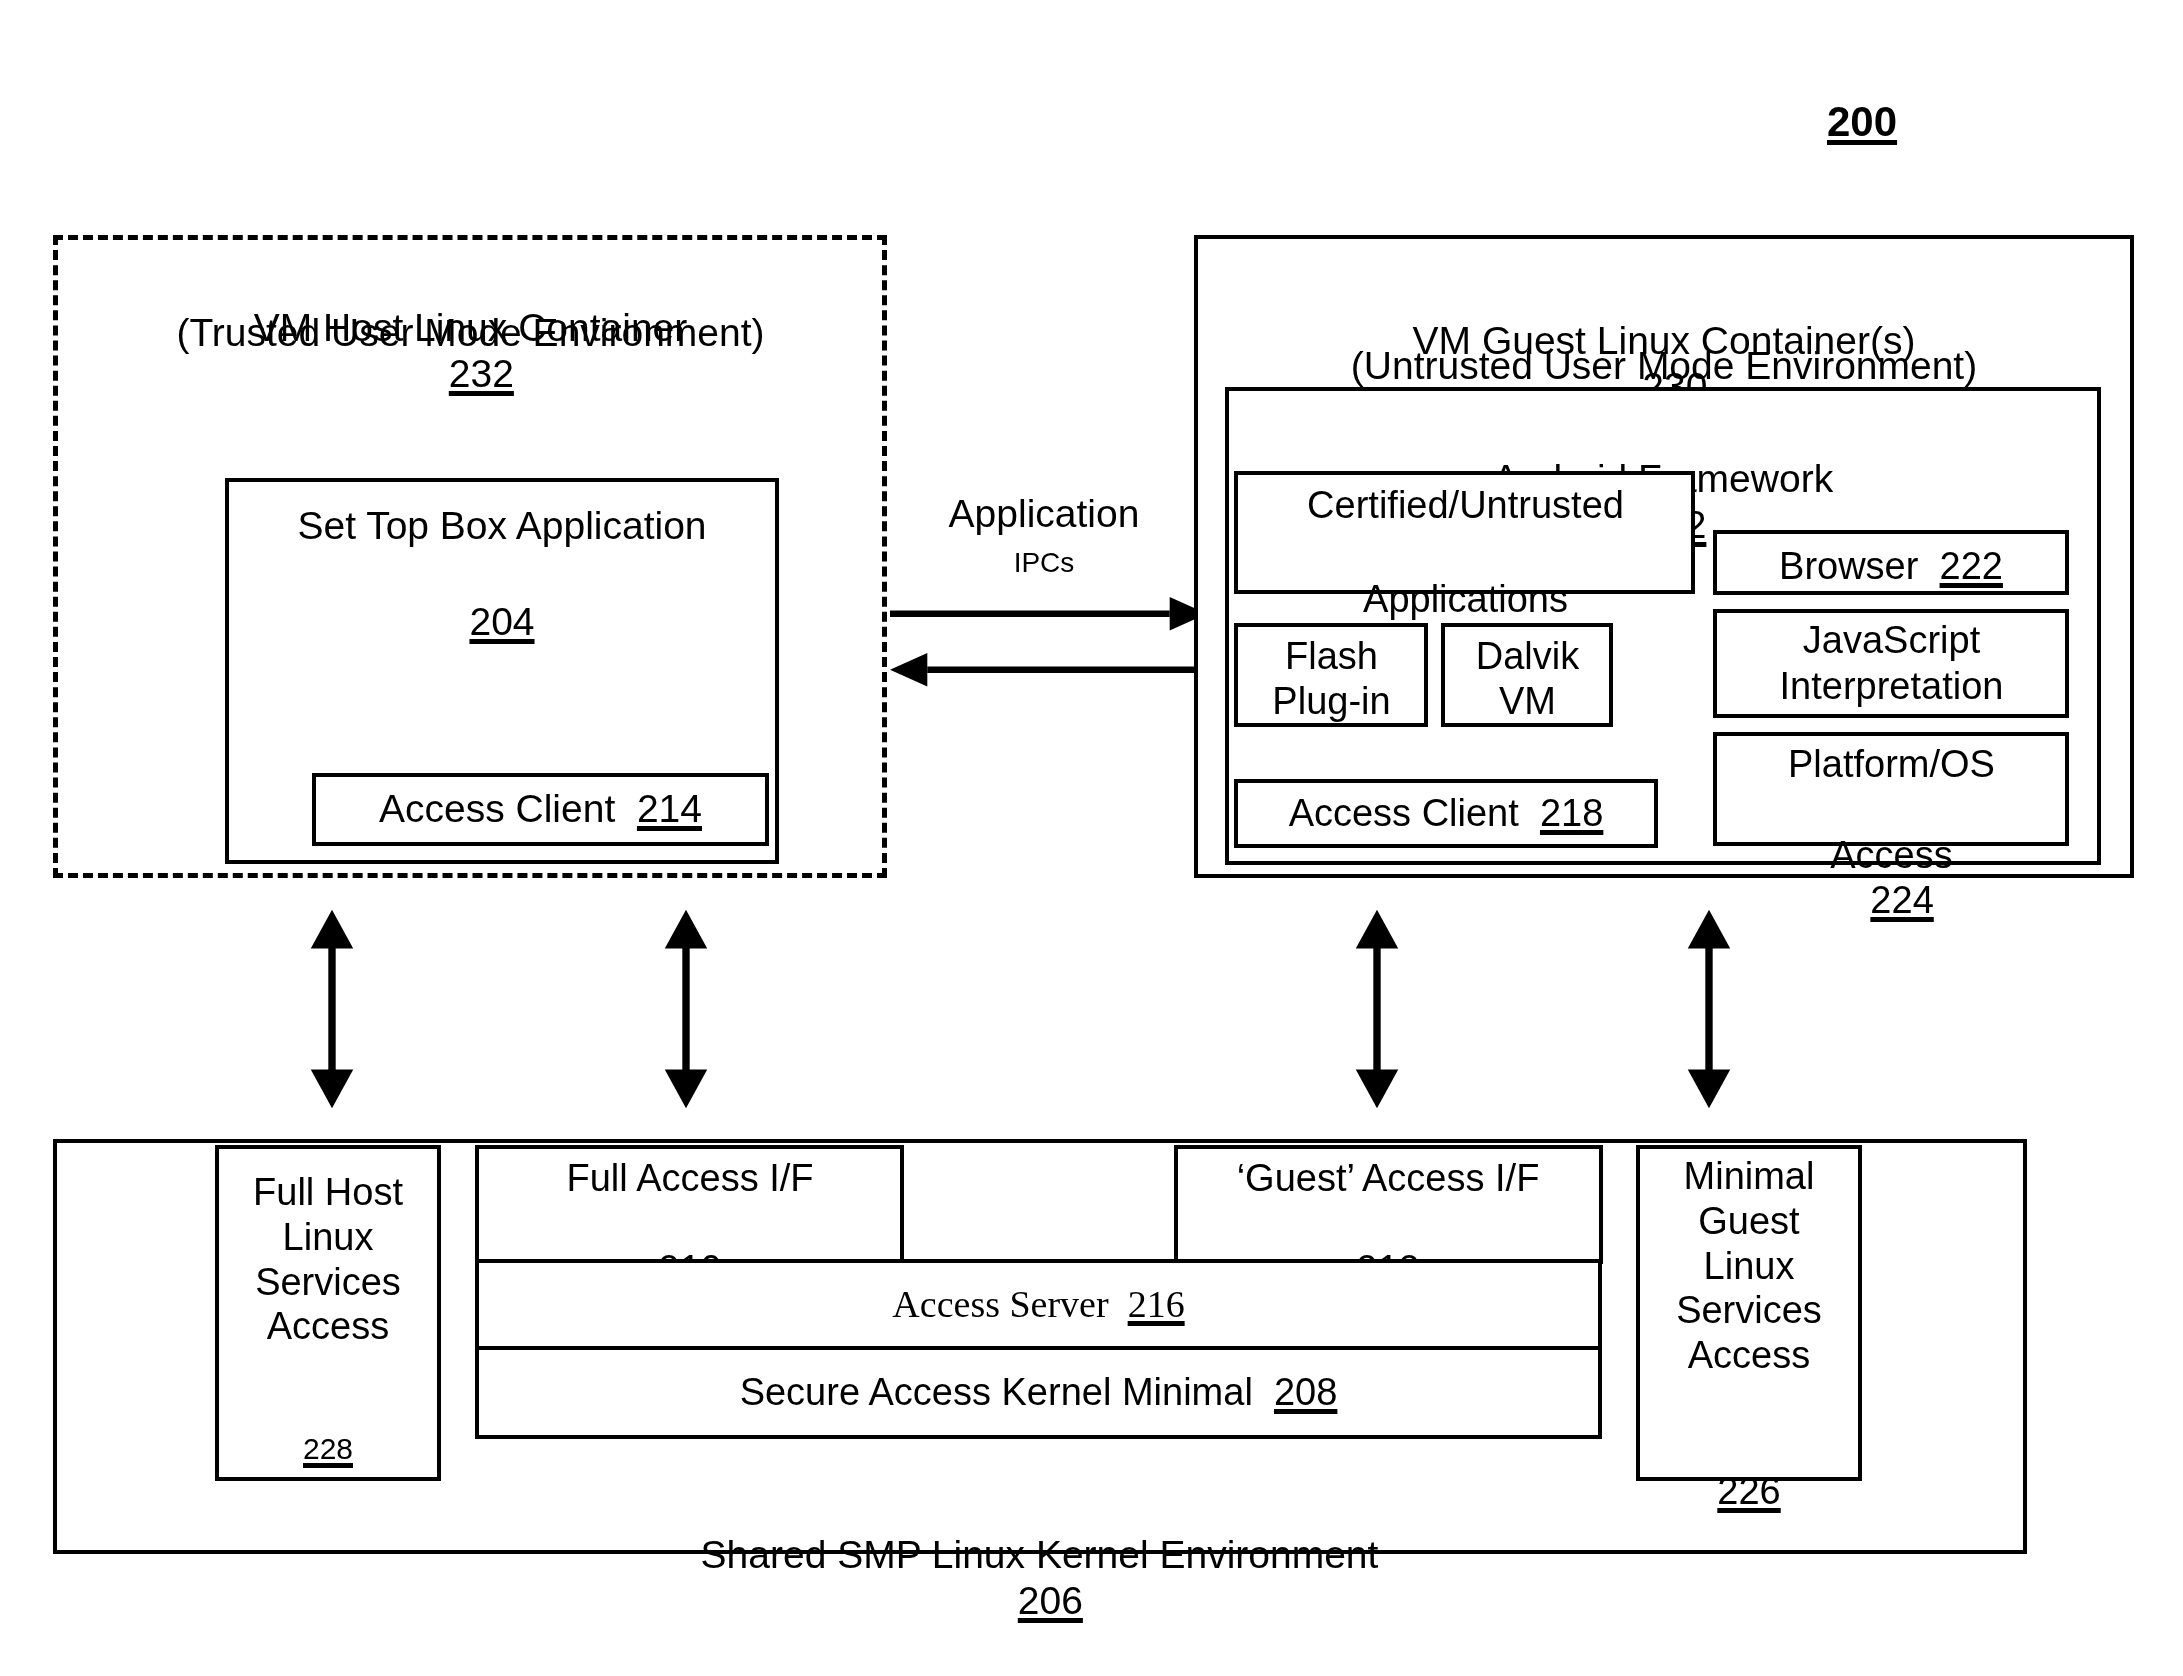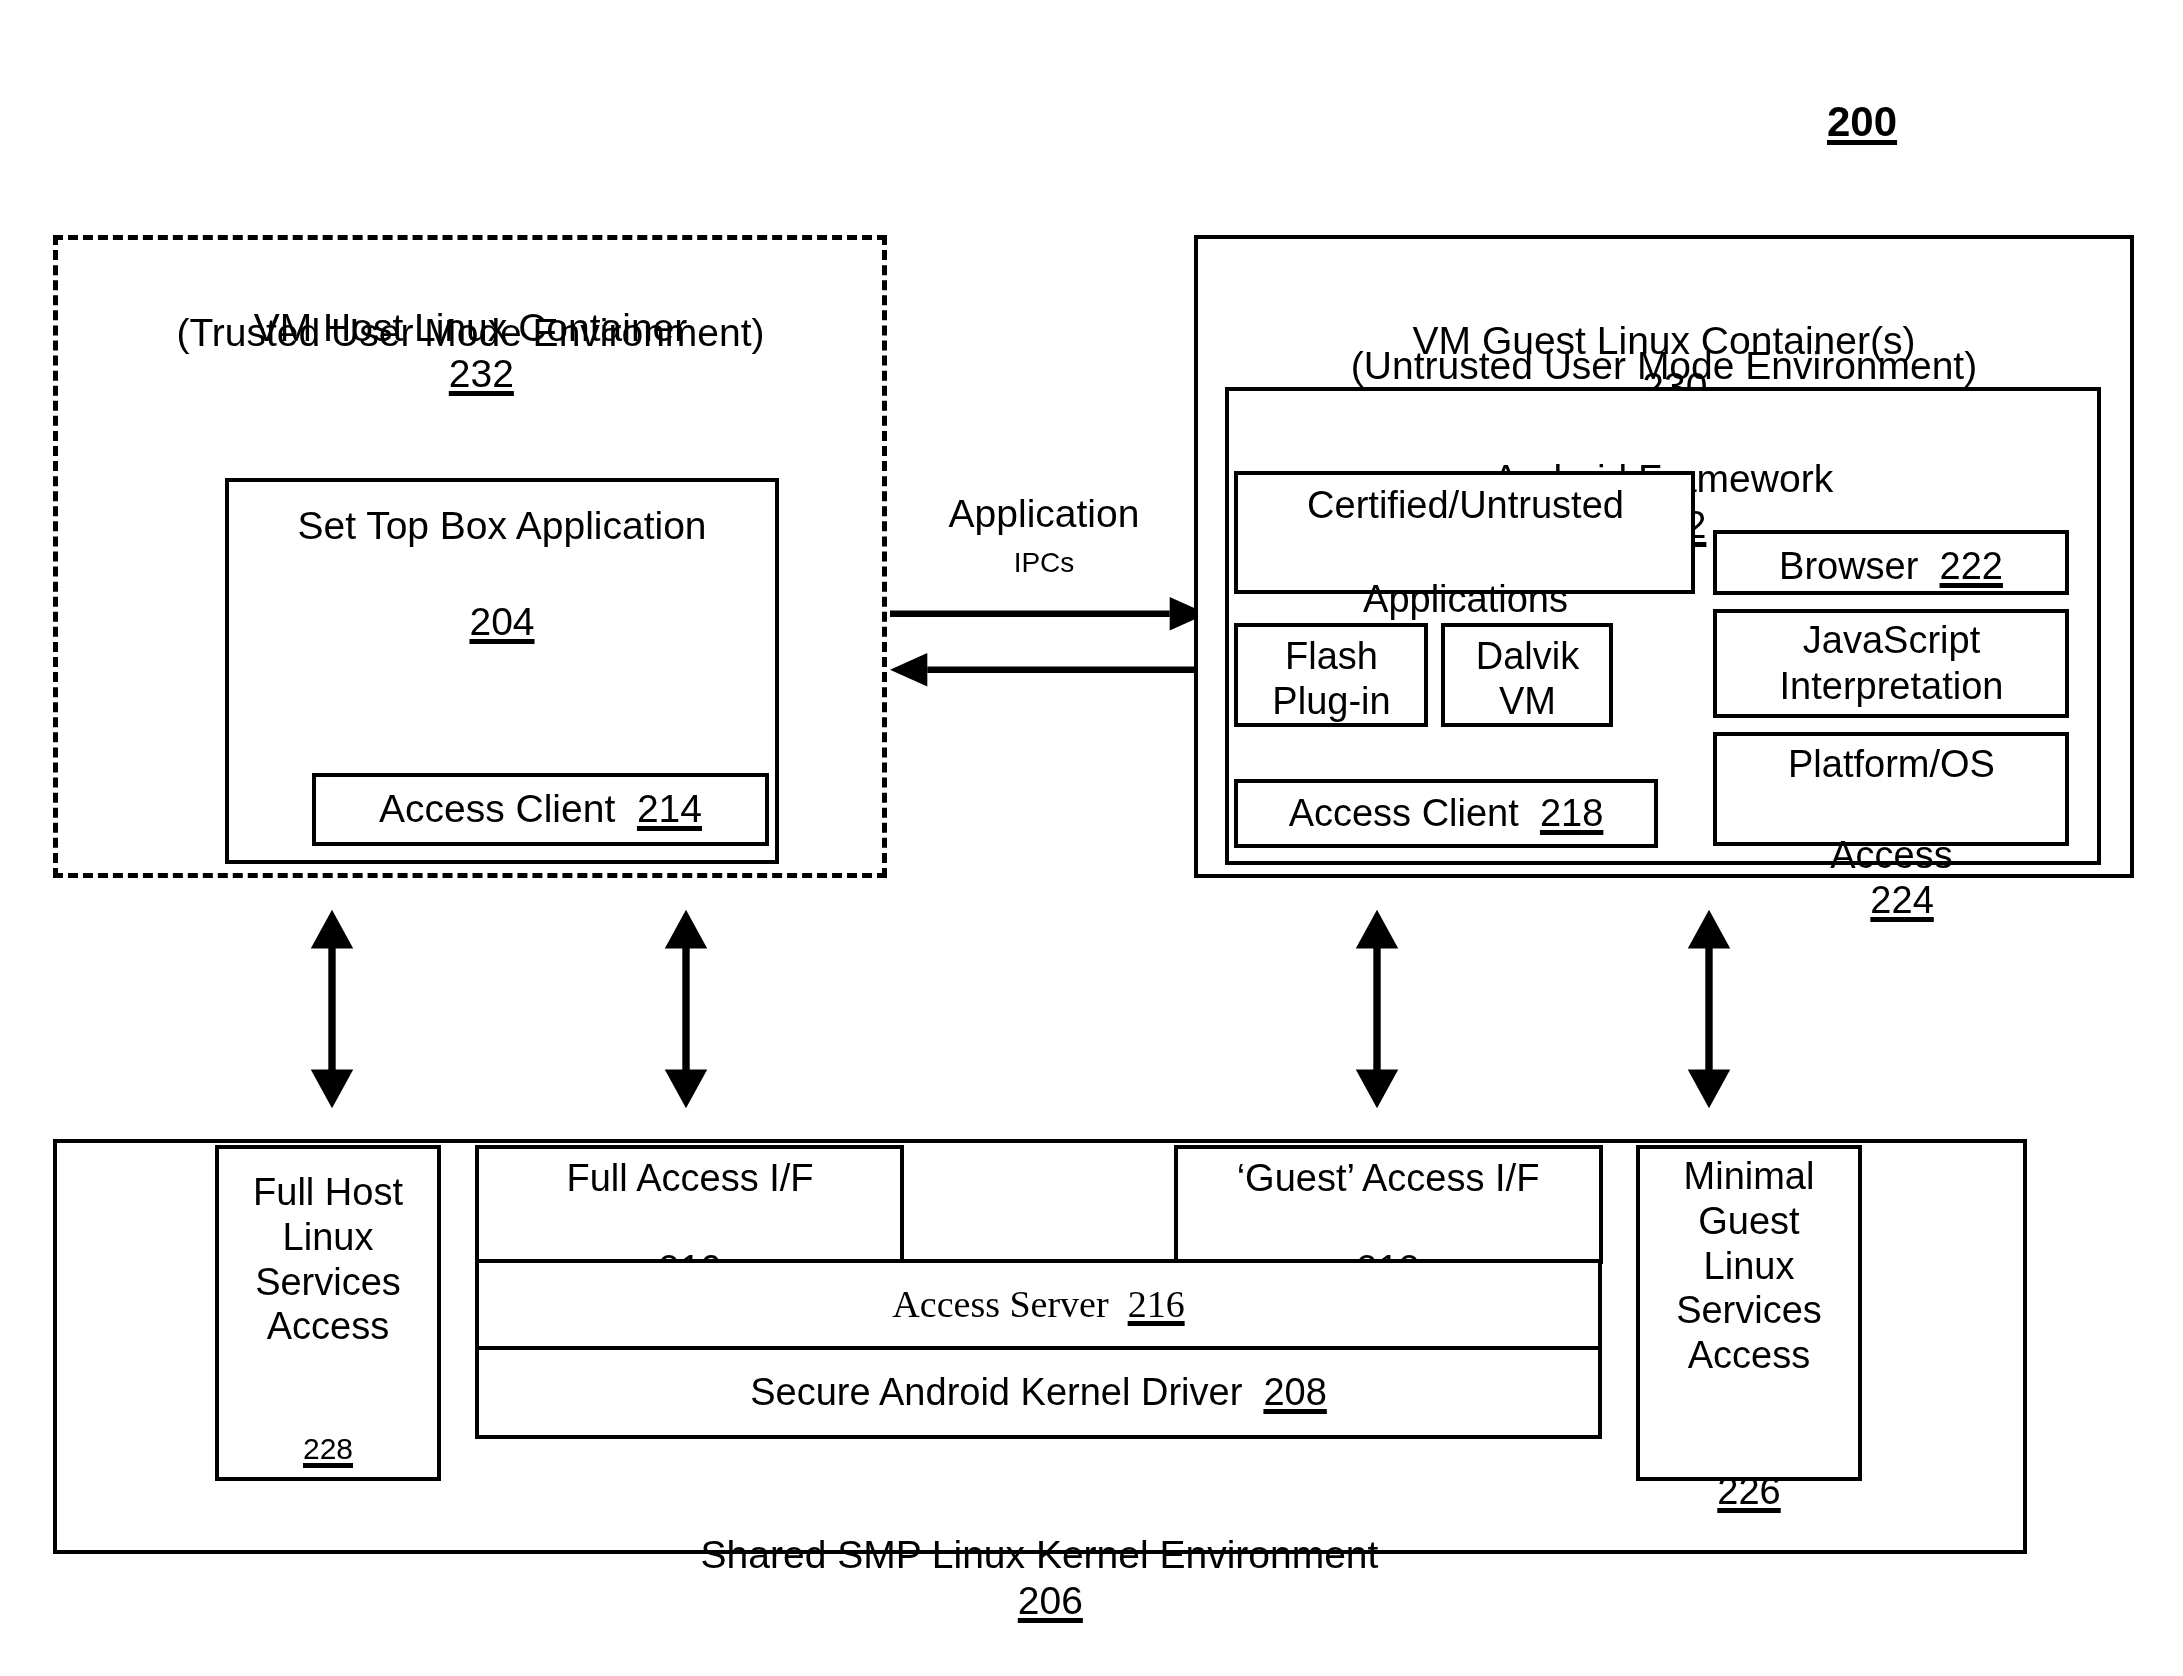--- a/index.html
+++ b/index.html
@@ -204,21 +204,21 @@
     <span class="ref">212</span>
   </div>
 
   <div class="box" style="left:475px; top:1259px; width:1127px; height:91px;"></div>
   <div class="lbl ctr" style="left:475px; top:1259px; width:1127px; height:91px; font-size:38px;font-family:Liberation Serif, serif;">
     <span><span>Access Server</span><span>&nbsp;&nbsp;</span><span class="ref">216</span></span>
   </div>
 
   <div class="box" style="left:475px; top:1346px; width:1127px; height:93px;"></div>
   <div class="lbl ctr" style="left:475px; top:1346px; width:1127px; height:93px; font-size:38px;">
-    <span><span>Secure Android Kernel Driver</span><span>&nbsp;&nbsp;</span><span class="ref">208</span></span>
+    <span><span>Secure Access Kernel Minimal</span><span>&nbsp;&nbsp;</span><span class="ref">208</span></span>
   </div>
 
   <div class="box" style="left:1636px; top:1145px; width:226px; height:336px;"></div>
   <div class="lbl" style="left:1642px; top:1154px; width:214px; font-size:38px;">Minimal
 Guest
 Linux
 Services
 Access</div>
   <div class="lbl" style="left:1642px; top:1424px; width:214px; font-size:38px;">
     <span class="ref">226</span>

